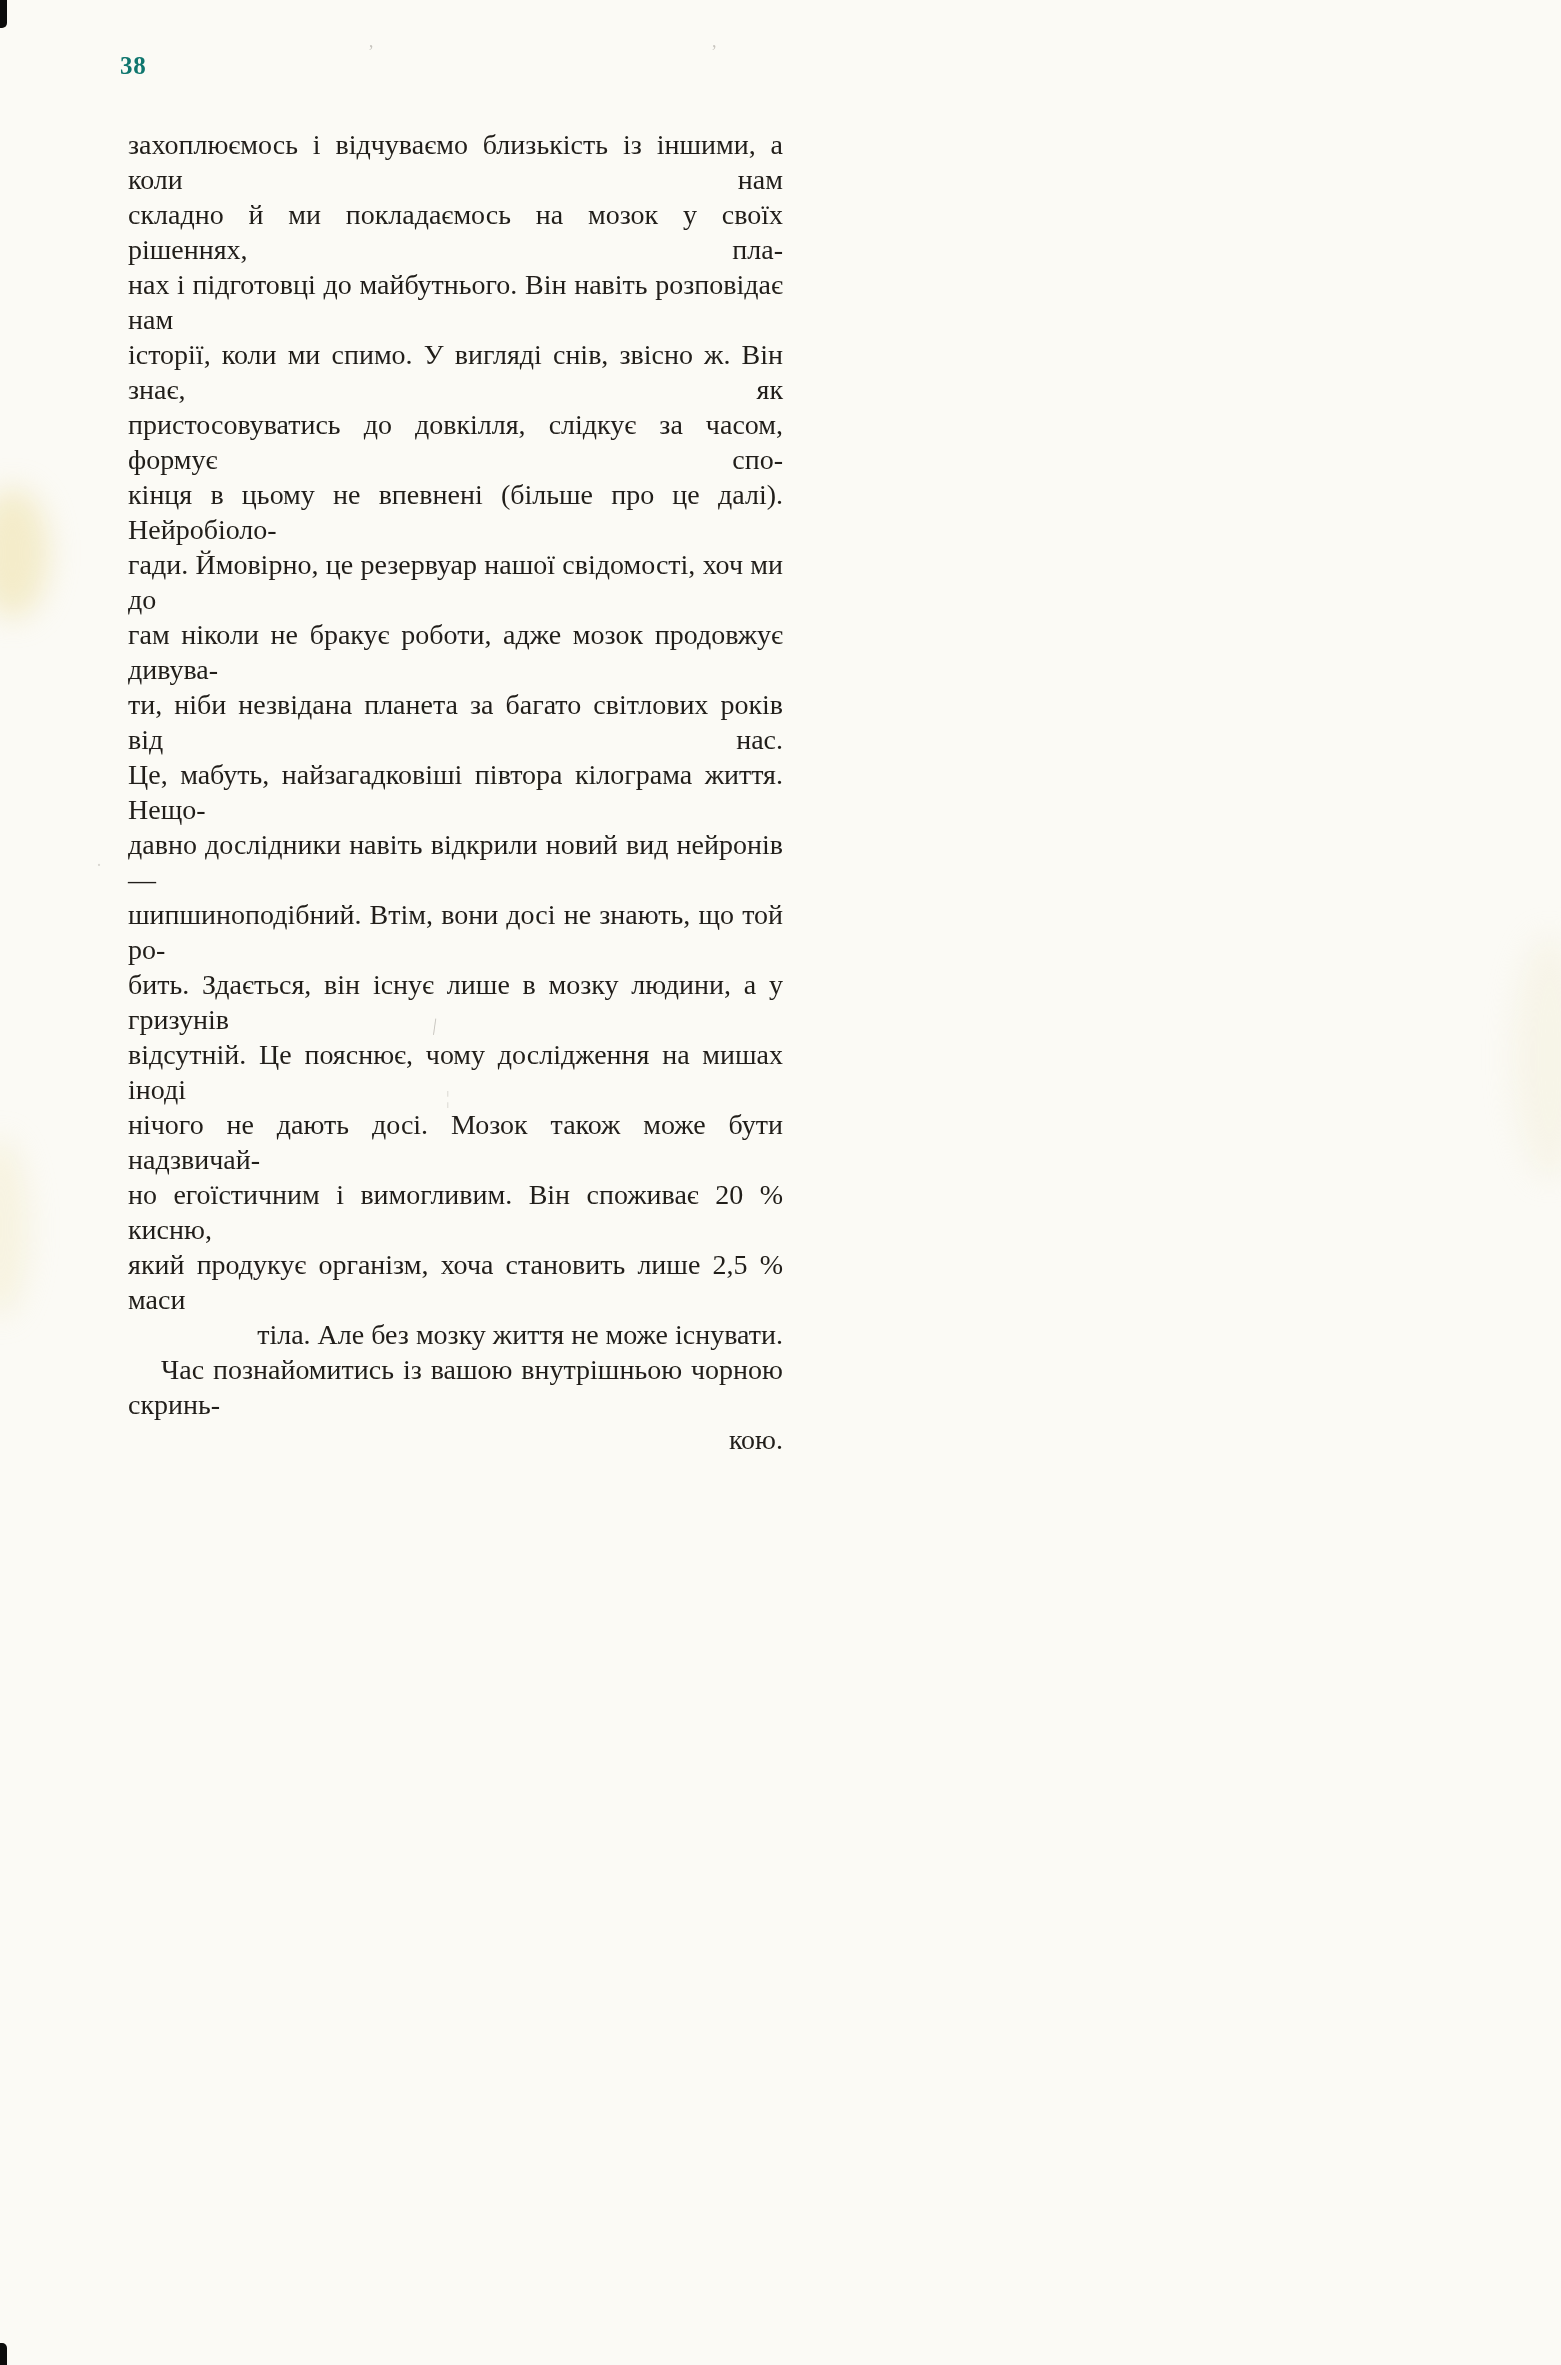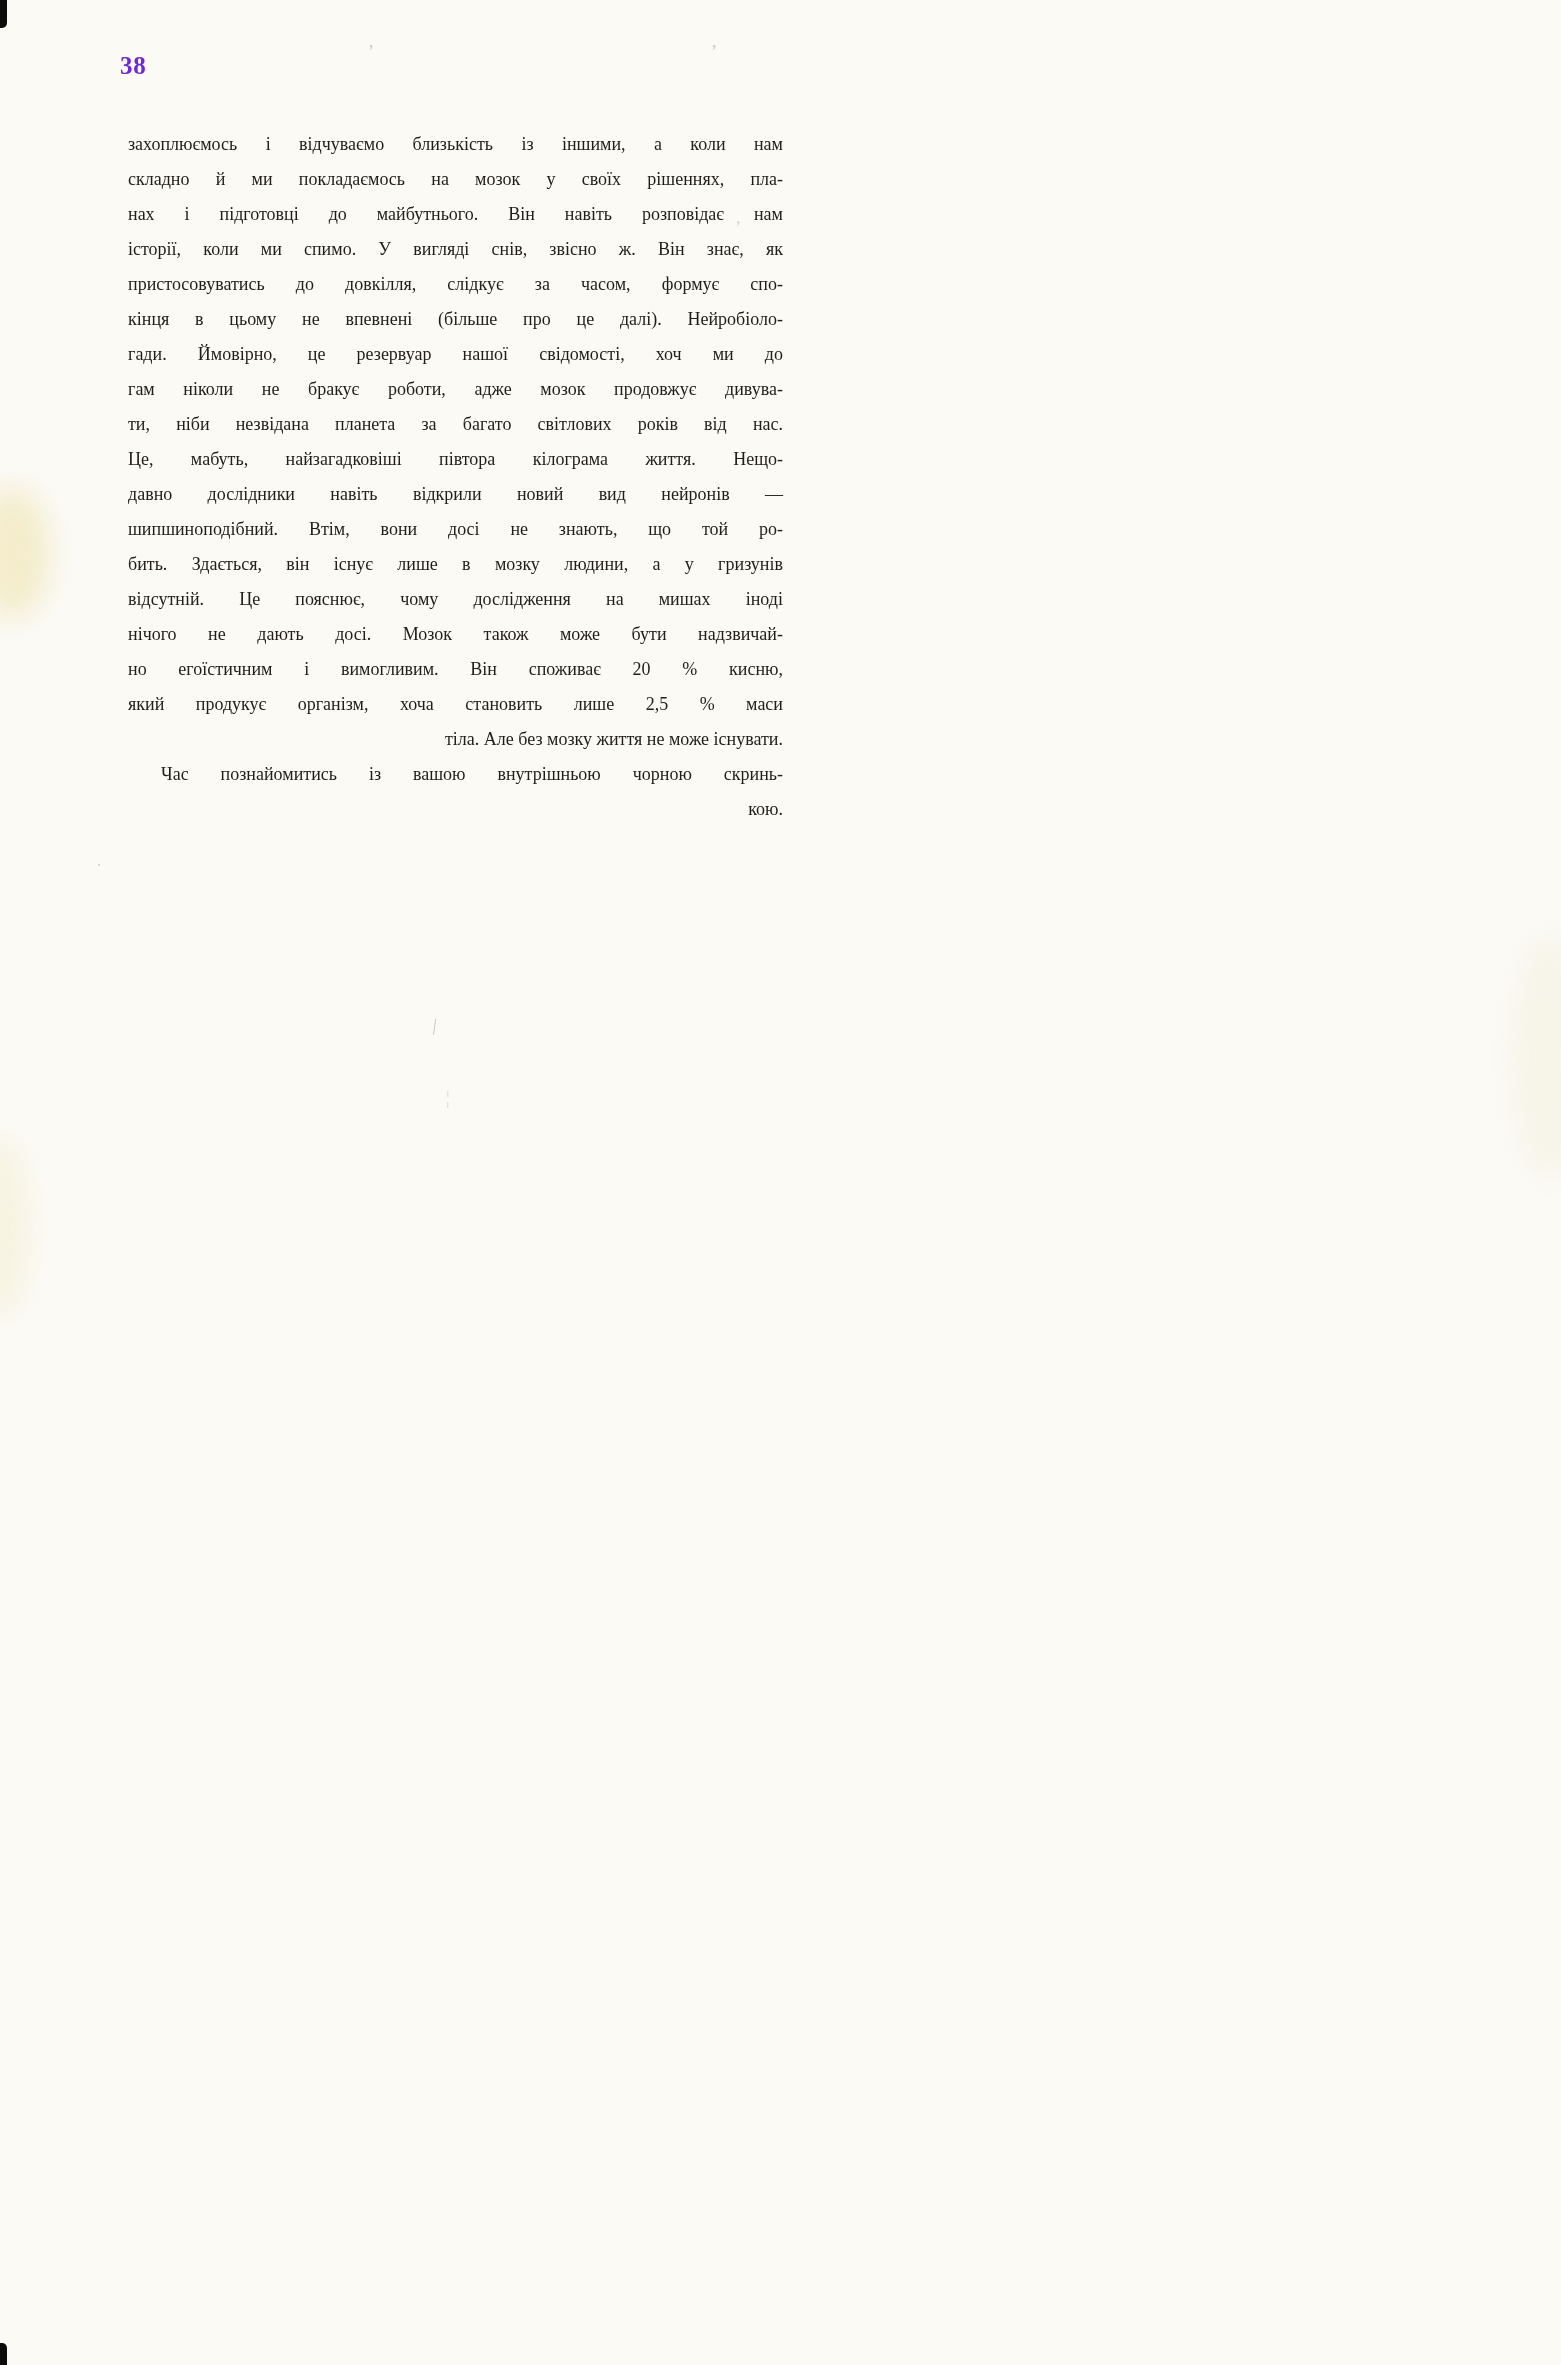--- a/index.html
+++ b/index.html
@@ -60,28 +60,28 @@
     opacity: 0.45;
     pointer-events: none;
   }
   .page-number {
     position: absolute;
     left: 120px;
     top: 52px;
     font-size: 25px;
     font-weight: 700;
     letter-spacing: 0.8px;
-    color: #6d28d9;
+    color: #0f766e;
   }
   .text-block {
     position: absolute;
     left: 128px;
     top: 127px;
     width: 655px;
-    font-size: 18px;
+    font-size: 28px;
     line-height: 35px;
     text-rendering: optimizeLegibility;
   }
   .paragraph {
     margin: 0;
   }
   .line {
     text-align: right;
   }
   .line.justify {

